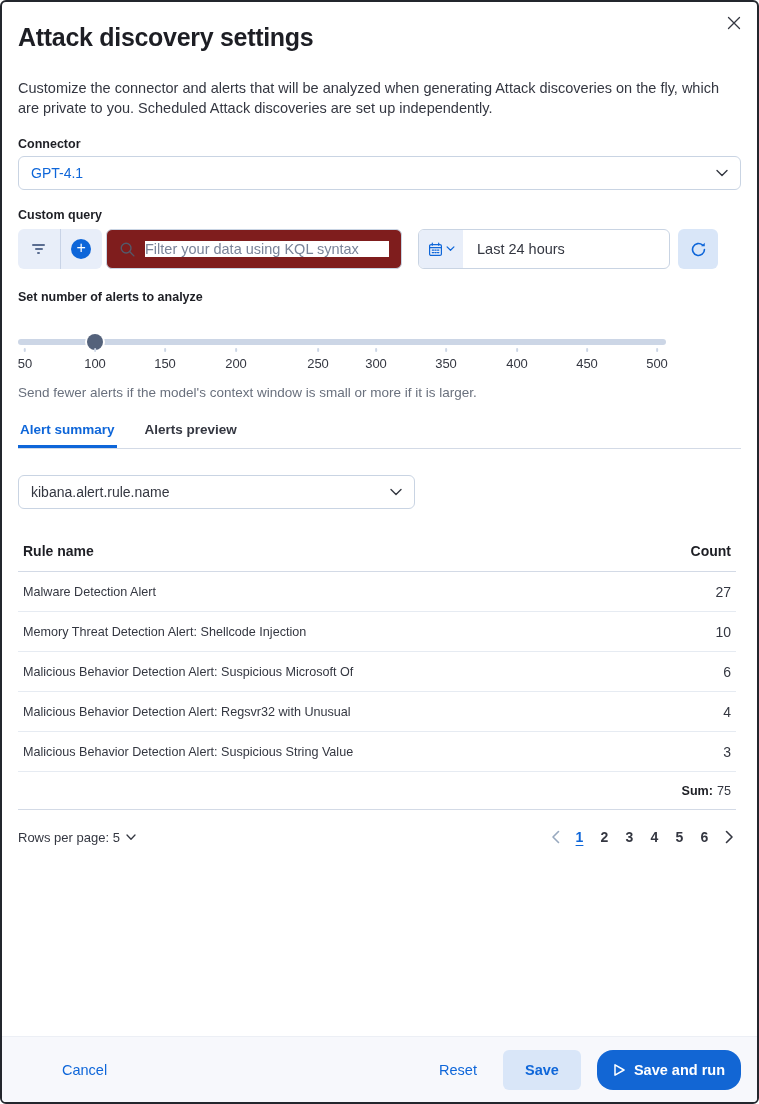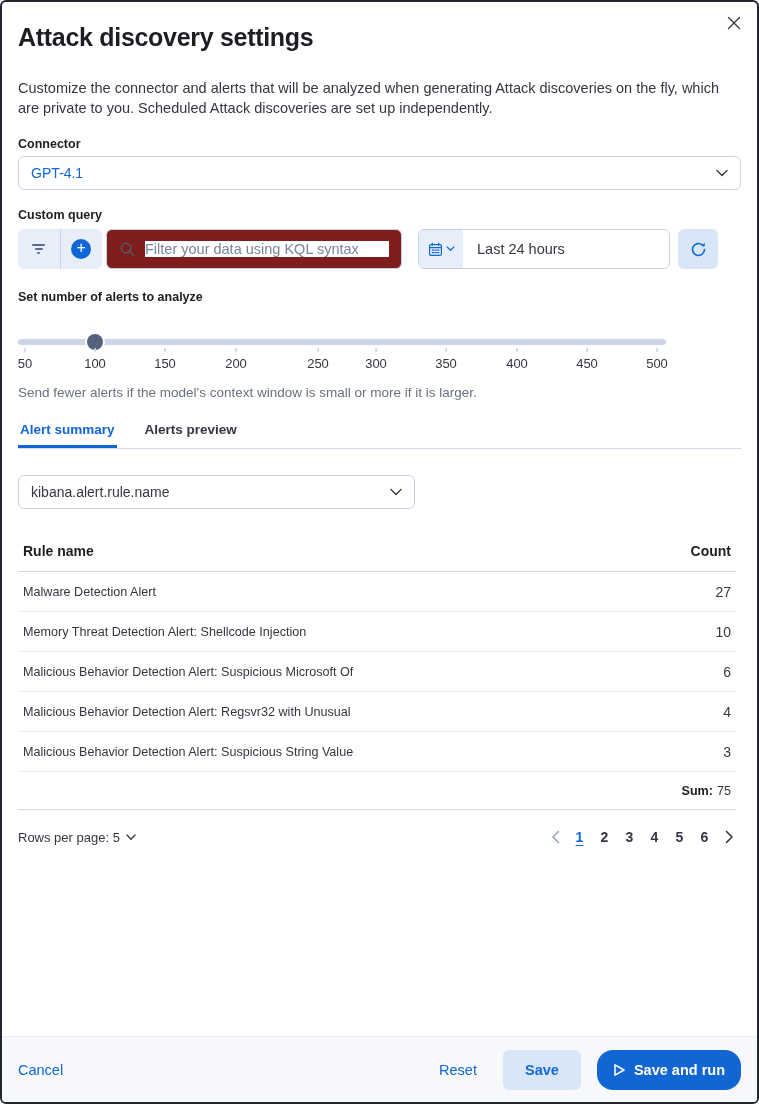--- a/index.html
+++ b/index.html
@@ -167,20 +167,21 @@
   .footer {
     position: absolute; left: 0; right: 0; bottom: 0; height: 66px;
     background: #f7f8fc; border-top: 1px solid #eceff5;
     display: flex; align-items: center; justify-content: space-between;
     padding: 0 16px;
   }
   .link-btn {
     background: transparent; border: none; cursor: pointer;
     font-size: 14.5px; font-weight: 500; color: #0e66d9;
     font-family: "Liberation Sans", sans-serif;
+    margin-left: 44px;
   }
   .footer-right { display: flex; align-items: center; gap: 16px; }
   .footer-right .link-btn { margin-right: 10px; }
   .save-btn {
     height: 40px; min-width: 78px; padding: 0 16px;
     background: #d9e6f8; color: #0e66d9; font-weight: 700; font-size: 14.5px;
     border: none; border-radius: 6px; cursor: pointer;
     font-family: "Liberation Sans", sans-serif;
     text-align: center;
   }

